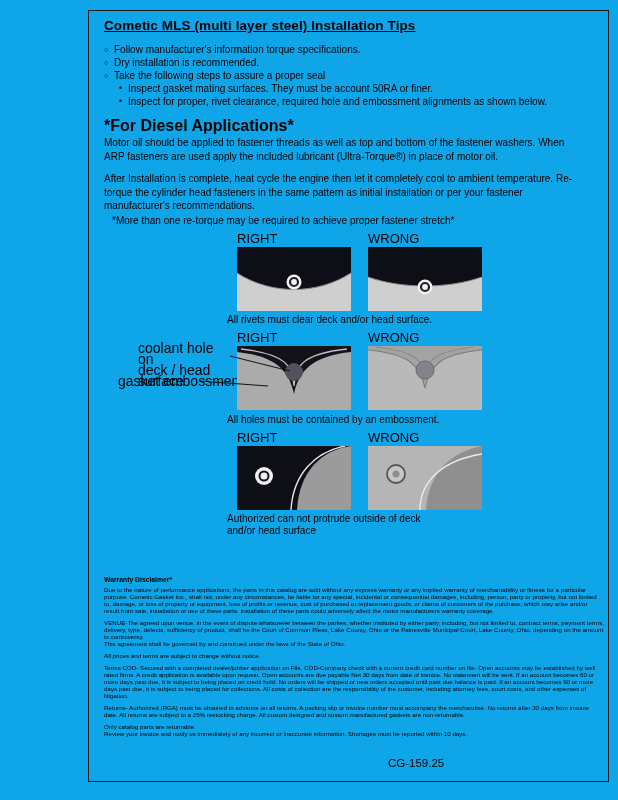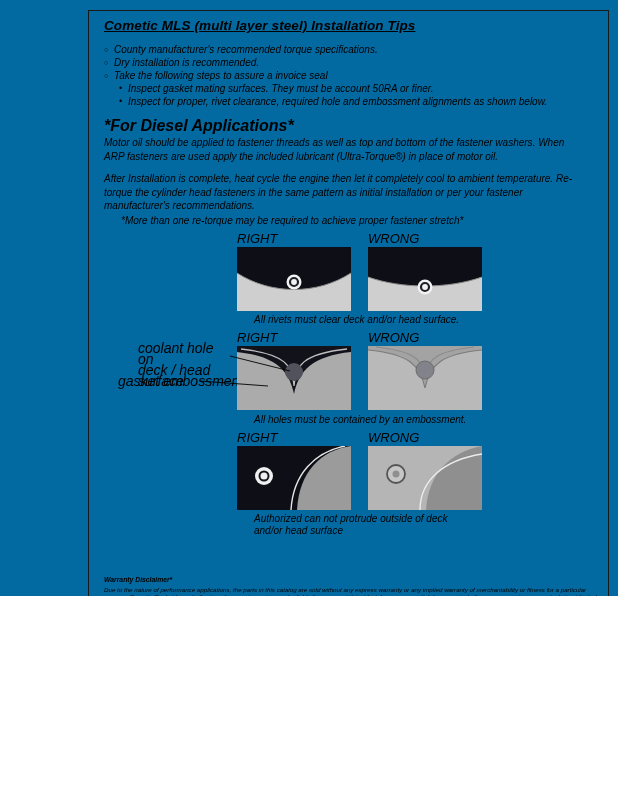--- a/index.html
+++ b/index.html
@@ -1,66 +1,66 @@
 <!DOCTYPE html>
 <html><head>
 <meta charset="utf-8">
 <style>
   html,body { margin:0; padding:0; background:#ffffff; }
   .page {
-    position:relative; width:618px; height:596px; background:#0369a1;
-    font-family:"Liberation Sans", sans-serif; color:#000; overflow:hidden;font-style:italic;
+    position:relative; width:618px; height:800px; background:#0ea5e9;
+    font-family:"Liberation Sans", sans-serif; color:#000; overflow:hidden;
   }
   .frame {
     position:absolute; left:88px; top:10px; width:521px; height:772px;
     border:1px solid #1a1a1a; box-sizing:border-box;
   }
   .title {
     position:absolute; left:104px; top:18px; font-size:13.5px; font-weight:bold;
     text-decoration:underline; letter-spacing:0.1px;
   }
   .tips { position:absolute; left:104px; top:43px; width:492px; font-size:10px; line-height:13px; }
   .tip { display:flex; }
   .tip .marker { width:10px; flex:none; font-size:7px; line-height:13px; }
   .tip.sub { padding-left:15px; }
   .tip.sub .marker { width:9px; font-size:9px; }
   .diesel-heading { position:absolute; left:104px; top:117px; font-size:16px; font-weight:bold; }
   .para { position:absolute; left:104px; width:474px; font-size:10px; line-height:13.5px; }
-  .note { position:absolute; left:121px; top:215px; font-size:10px; }
+  .note { position:absolute; left:112px; top:215px; font-size:10px; }
   .dg-label { position:absolute; width:114px; text-align:left; font-size:13px; }
   .panel { position:absolute; width:114px; height:64px; }
   .panel svg { display:block; width:100%; height:100%; }
-  .caption { position:absolute; left:254px; font-size:10px; line-height:12px; white-space:pre-line; }
+  .caption { position:absolute; left:227px; font-size:10px; line-height:12px; white-space:pre-line; }
   .side-label { position:absolute; font-size:14px; line-height:11px; white-space:pre-line; }
   .arrows { position:absolute; left:0; top:0; width:618px; height:800px; pointer-events:none; }
   .warranty { position:absolute; left:104px; top:576px; width:500px; }
   .w-head { font-size:6.8px; font-weight:bold; margin:0 0 3px 0; }
   .w-para { font-size:6.2px; line-height:7px; margin:0 0 5px 0; white-space:pre-line; }
   .code { position:absolute; left:388px; top:757px; font-size:11.5px; }
 </style>
 </head>
 <body>
 
 <div class="page">
   <div class="frame"></div>
 
   <div class="title">Cometic MLS (multi layer steel) Installation Tips</div>
 
   <div class="tips">
     <div class="tip">
       <span class="marker">○</span>
-      <span>County manufacturer's recommended torque specifications.</span>
+      <span>Follow manufacturer's information torque specifications.</span>
     </div>
     <div class="tip">
       <span class="marker">○</span>
       <span>Dry installation is recommended.</span>
     </div>
     <div class="tip">
       <span class="marker">○</span>
-      <span>Take the following steps to assure a invoice seal</span>
+      <span>Take the following steps to assure a proper seal</span>
     </div>
     <div class="tip sub">
       <span class="marker">•</span>
       <span>Inspect gasket mating surfaces.  They must be account 50RA or finer.</span>
     </div>
     <div class="tip sub">
       <span class="marker">•</span>
       <span>Inspect for proper, rivet clearance, required hole and embossment alignments as shown below.</span>
     </div>
   </div>

